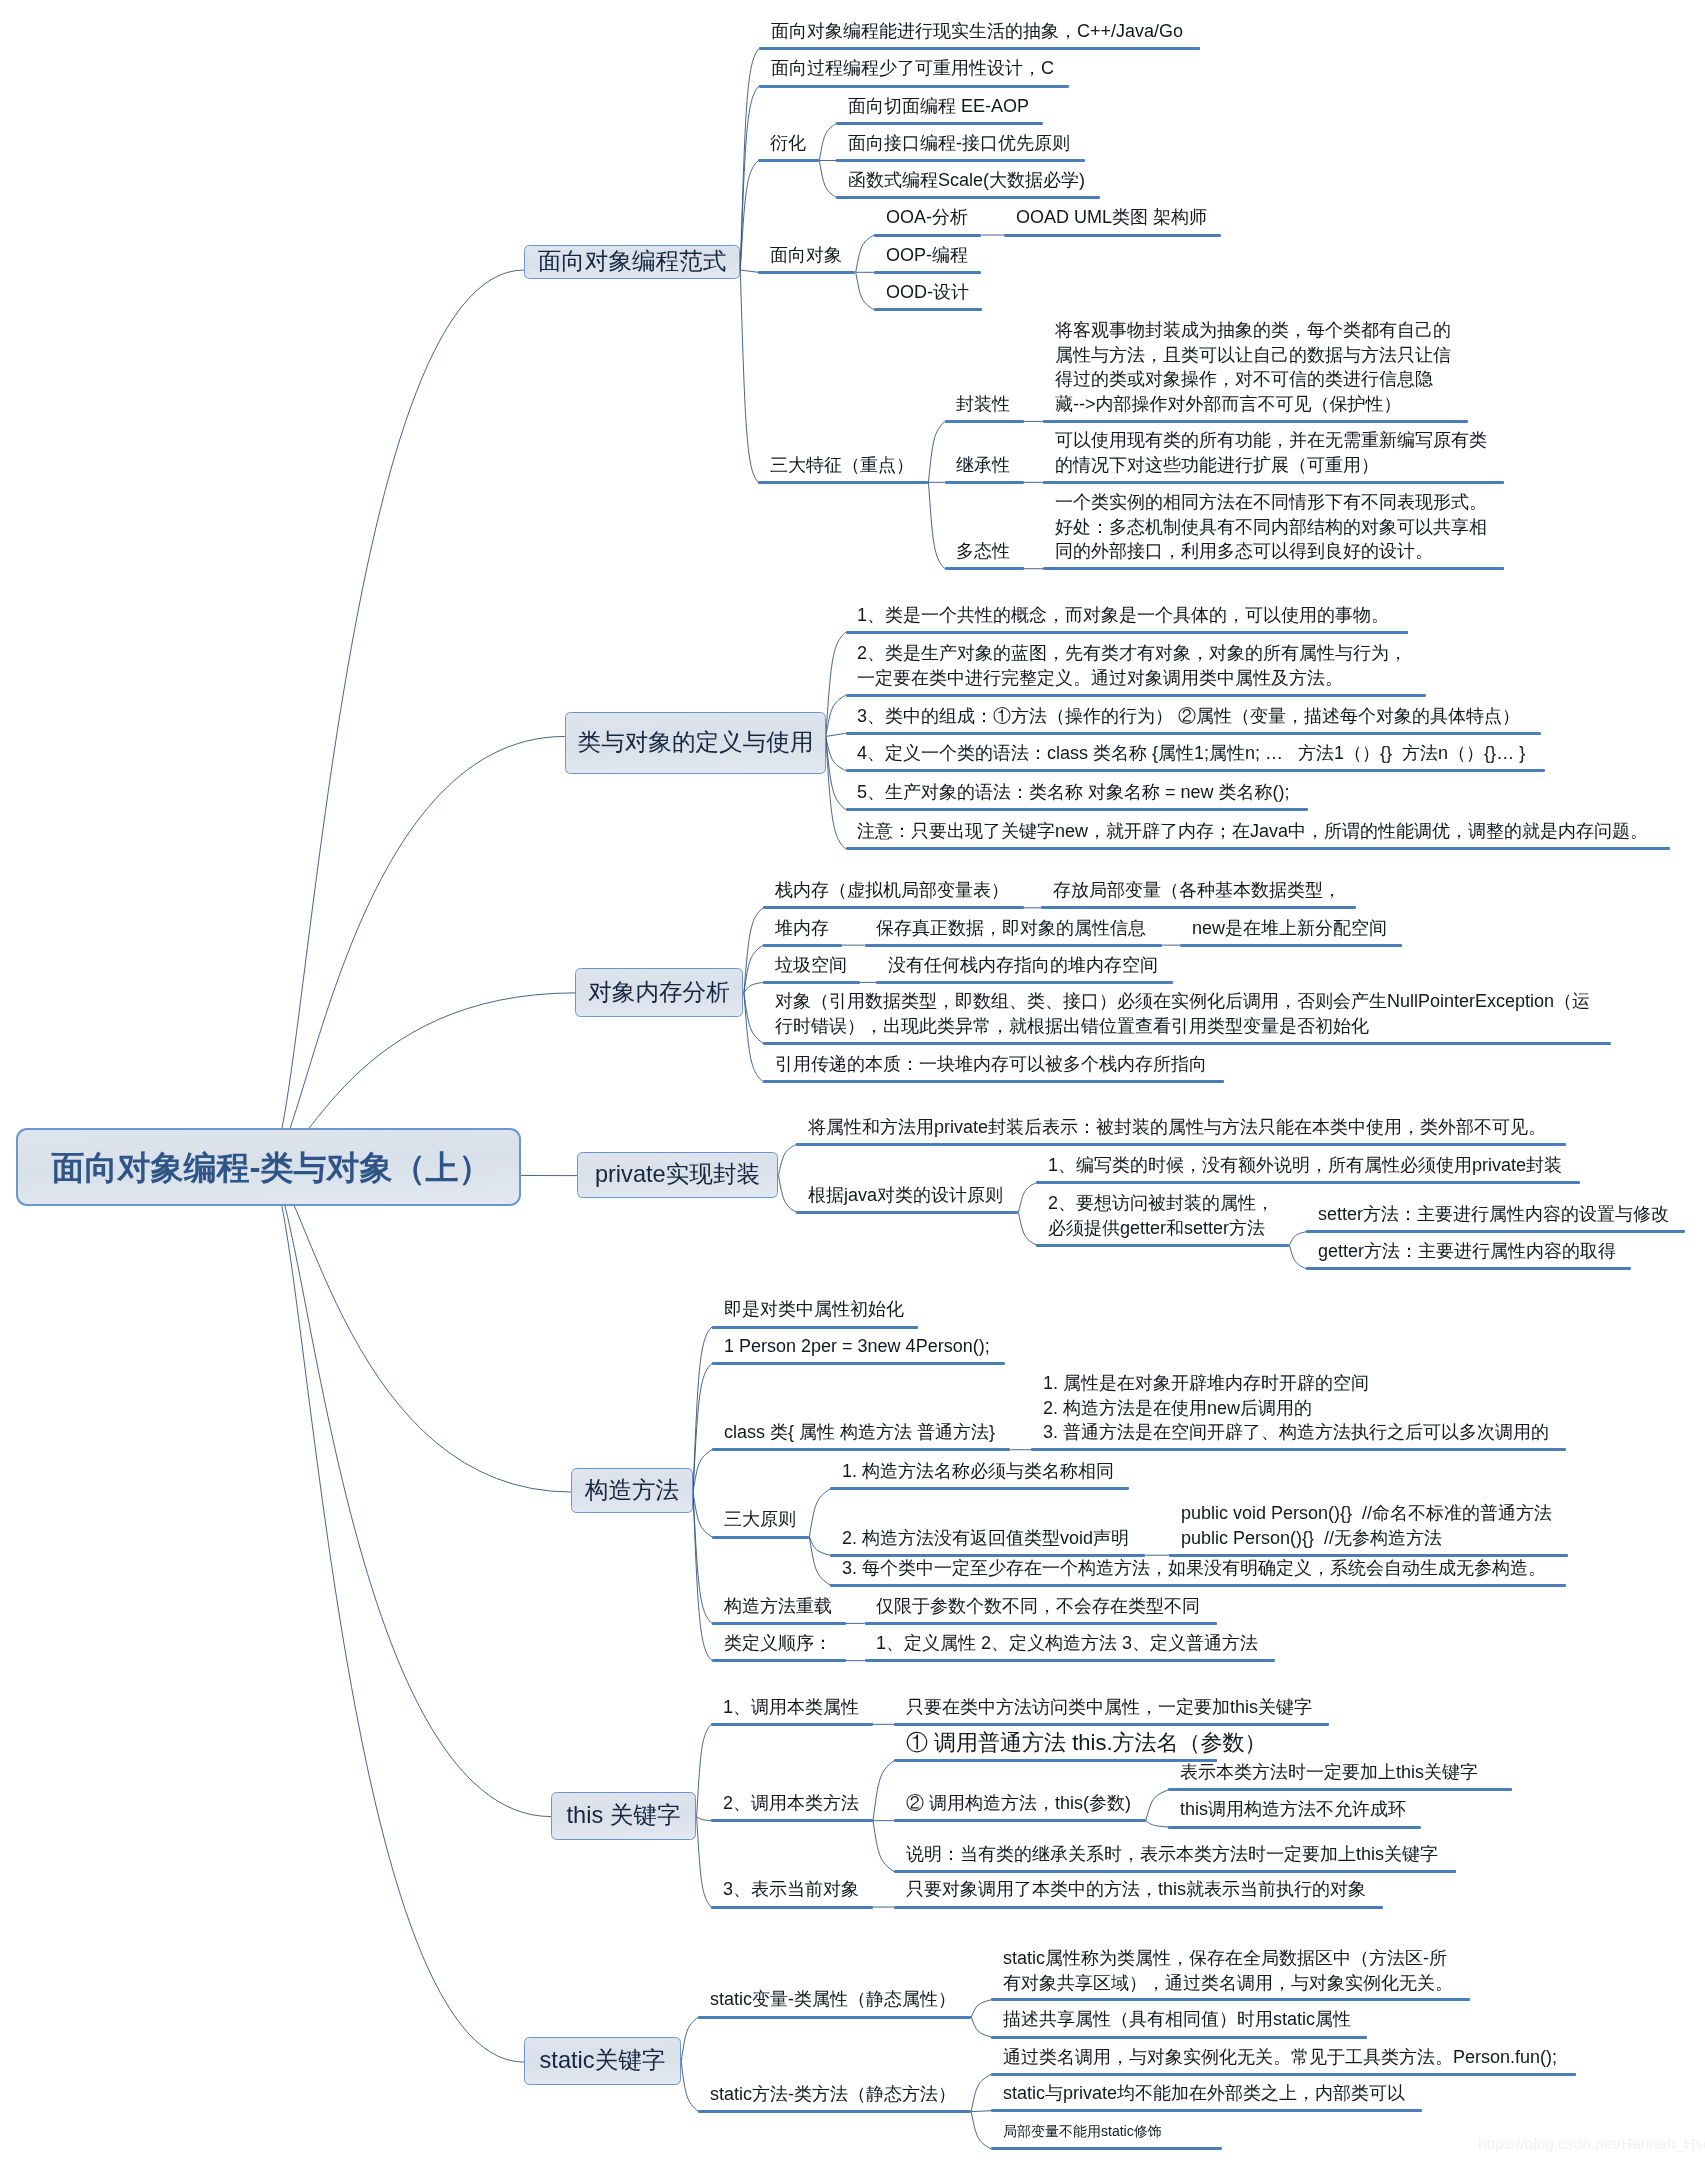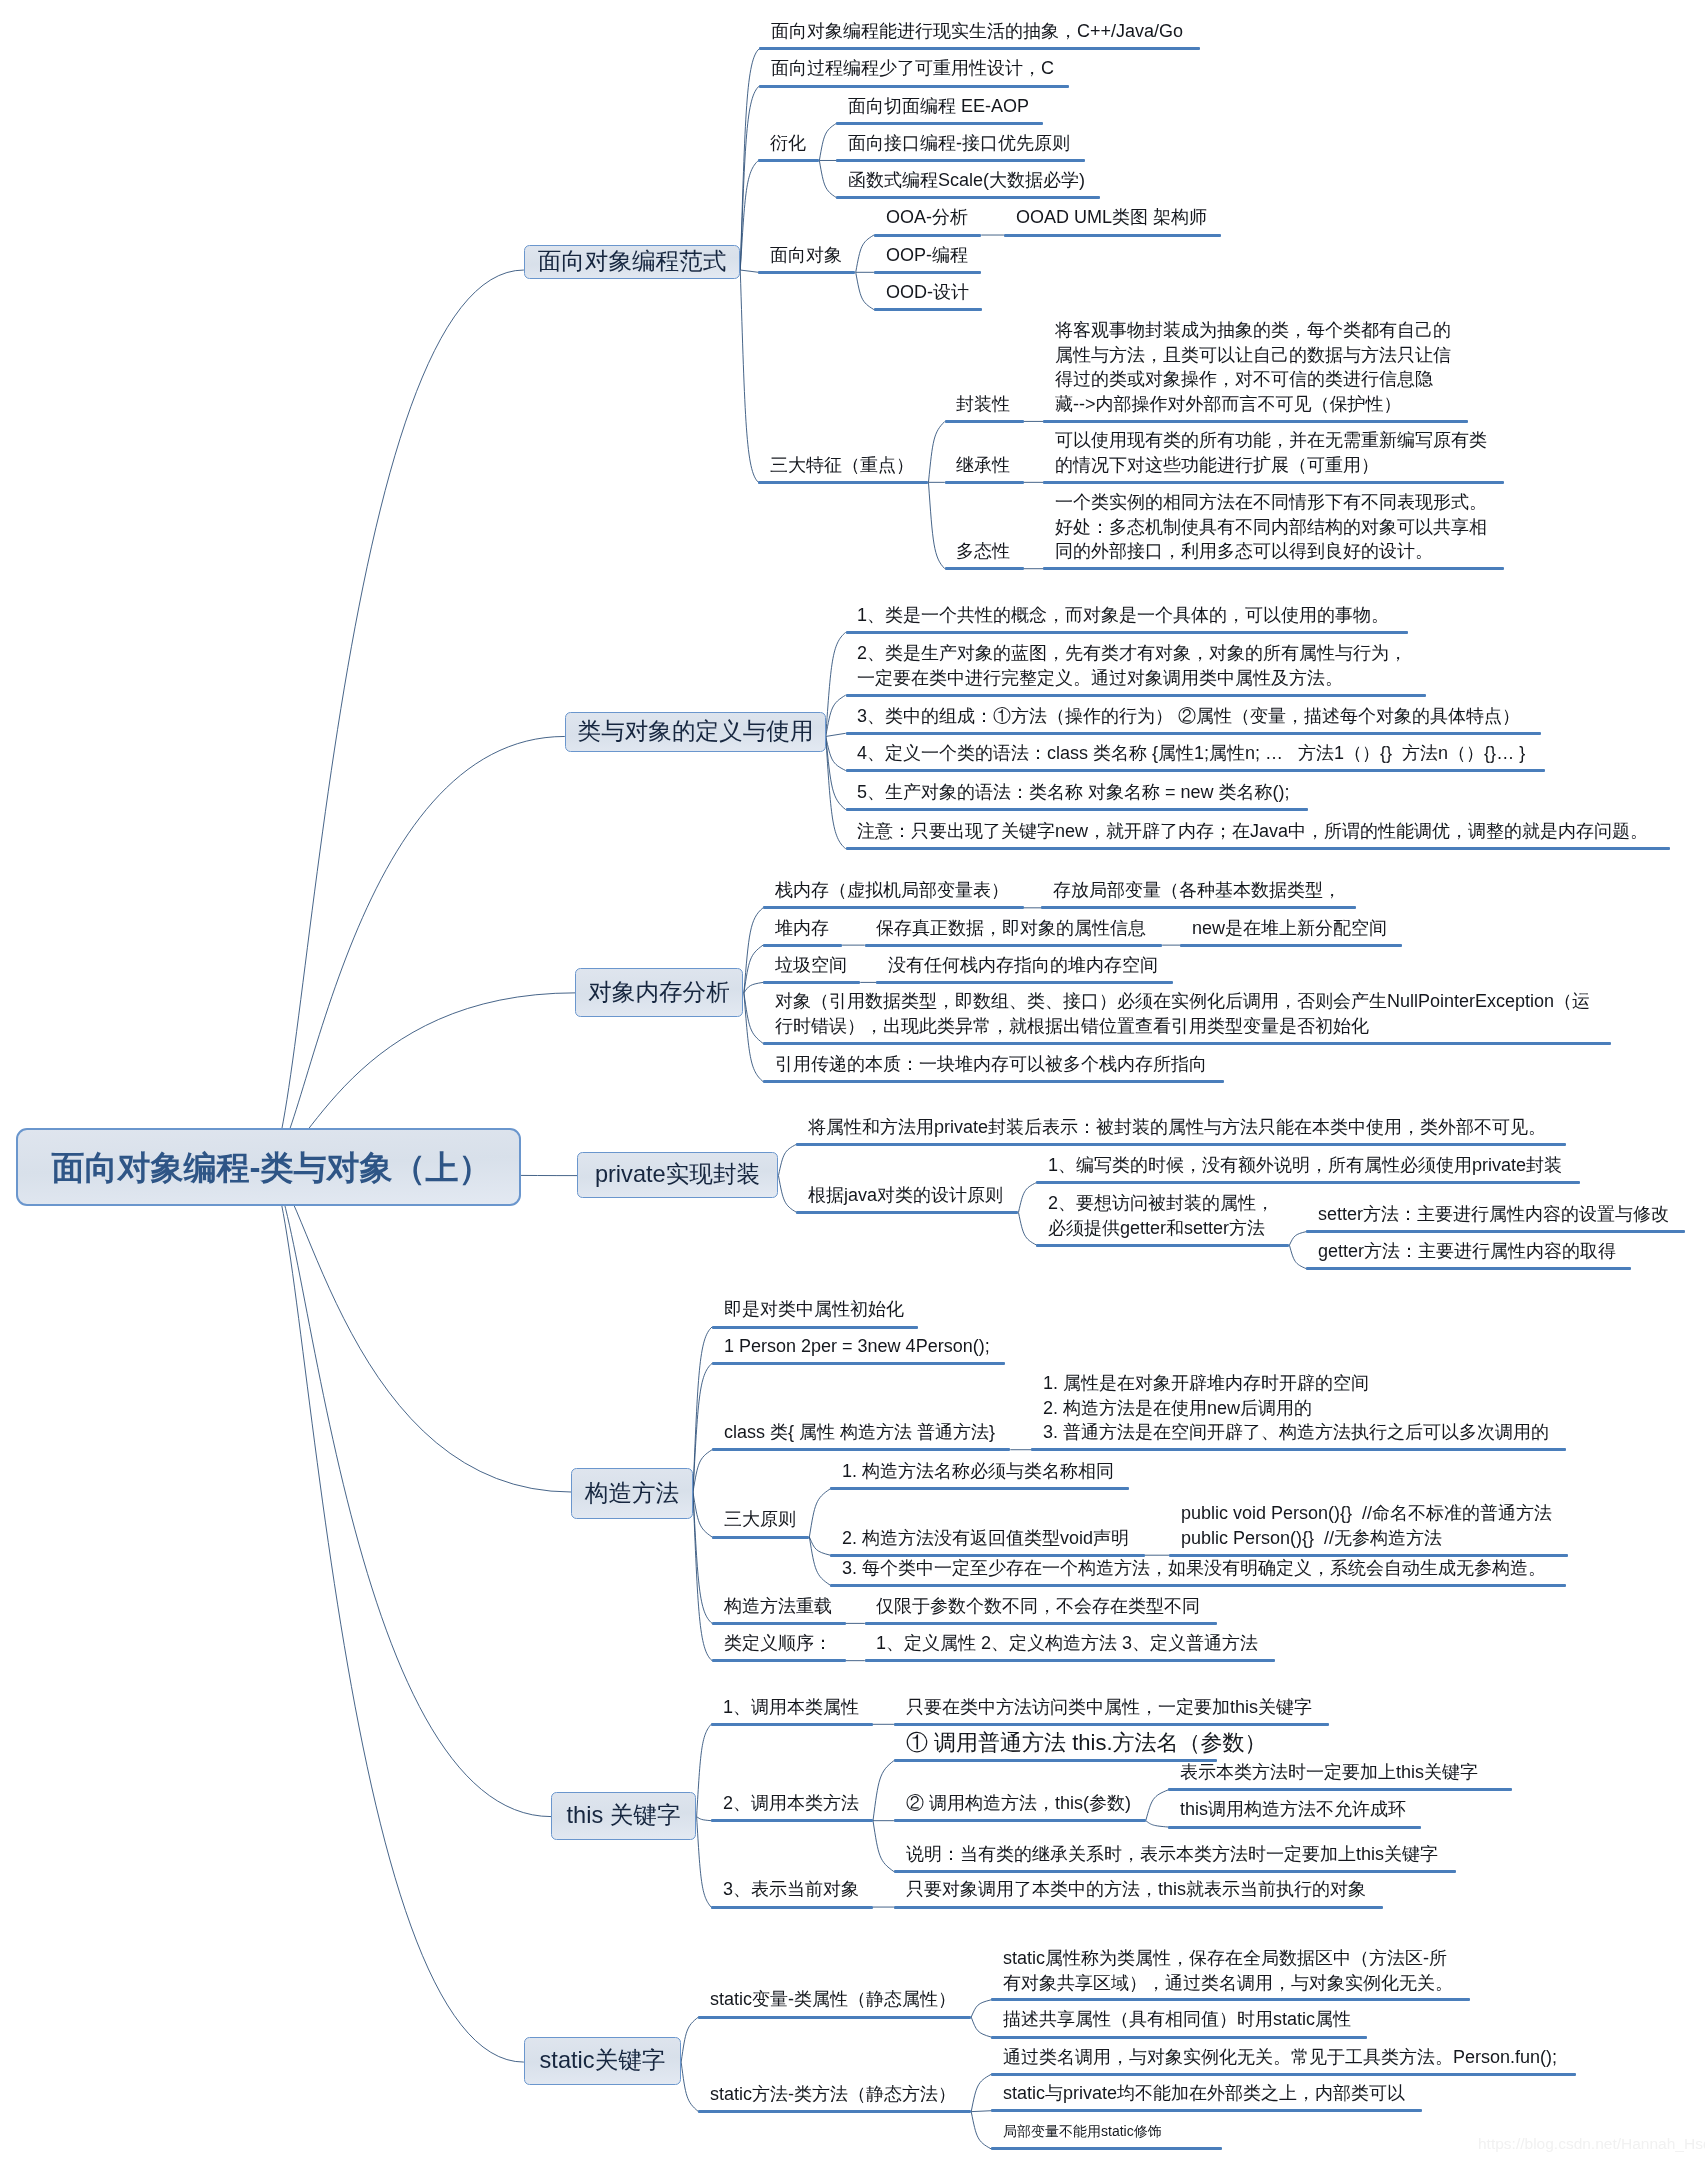--- a/index.html
+++ b/index.html
@@ -134,21 +134,21 @@
     <div class="ul" style="left: 945px; top: 481px; width: 79px; background: rgb(74, 126, 187);"></div>
     <div class="tn" style="left: 1055px; top: 428px; font-size: 18px; line-height: 24.5px;">可以使用现有类的所有功能，并在无需重新编写原有类
 的情况下对这些功能进行扩展（可重用）</div>
     <div class="ul" style="left: 1043px; top: 481px; width: 461px; background: rgb(74, 126, 187);"></div>
     <div class="tn" style="left: 956px; top: 539px; font-size: 18px; line-height: 24.5px;">多态性</div>
     <div class="ul" style="left: 945px; top: 567px; width: 79px; background: rgb(74, 126, 187);"></div>
     <div class="tn" style="left: 1055px; top: 490px; font-size: 18px; line-height: 24.5px;">一个类实例的相同方法在不同情形下有不同表现形式。
 好处：多态机制使具有不同内部结构的对象可以共享相
 同的外部接口，利用多态可以得到良好的设计。</div>
     <div class="ul" style="left: 1043px; top: 567px; width: 461px; background: rgb(74, 126, 187);"></div>
-    <div class="box" style="left: 565px; top: 712px; width: 261px; height: 40px; font-size: 23.6px;">类与对象的定义与使用</div>
+    <div class="box" style="left: 565px; top: 712px; width: 261px; height: 62px; font-size: 23.6px;">类与对象的定义与使用</div>
     <div class="tn" style="left: 857px; top: 603px; font-size: 18px; line-height: 24.5px;">1、类是一个共性的概念，而对象是一个具体的，可以使用的事物。</div>
     <div class="ul" style="left: 846px; top: 631px; width: 562px; background: rgb(74, 126, 187);"></div>
     <div class="tn" style="left: 857px; top: 641px; font-size: 18px; line-height: 24.5px;">2、类是生产对象的蓝图，先有类才有对象，对象的所有属性与行为，
 一定要在类中进行完整定义。通过对象调用类中属性及方法。</div>
     <div class="ul" style="left: 846px; top: 694px; width: 580px; background: rgb(74, 126, 187);"></div>
     <div class="tn" style="left: 857px; top: 704px; font-size: 18px; line-height: 24.5px;">3、类中的组成：①方法（操作的行为） ②属性（变量，描述每个对象的具体特点）</div>
     <div class="ul" style="left: 846px; top: 732px; width: 695px; background: rgb(74, 126, 187);"></div>
     <div class="tn" style="left: 857px; top: 741px; font-size: 18px; line-height: 24.5px;">4、定义一个类的语法：class 类名称 {属性1;属性n; …   方法1（）{}  方法n（）{}… }</div>
     <div class="ul" style="left: 846px; top: 769px; width: 699px; background: rgb(74, 126, 187);"></div>
     <div class="tn" style="left: 857px; top: 780px; font-size: 18px; line-height: 24.5px;">5、生产对象的语法：类名称 对象名称 = new 类名称();</div>
@@ -182,21 +182,21 @@
     <div class="ul" style="left: 796px; top: 1211px; width: 222px; background: rgb(74, 126, 187);"></div>
     <div class="tn" style="left: 1048px; top: 1153px; font-size: 18px; line-height: 24.5px;">1、编写类的时候，没有额外说明，所有属性必须使用private封装</div>
     <div class="ul" style="left: 1036px; top: 1181px; width: 544px; background: rgb(74, 126, 187);"></div>
     <div class="tn" style="left: 1048px; top: 1191px; font-size: 18px; line-height: 24.5px;">2、要想访问被封装的属性，
 必须提供getter和setter方法</div>
     <div class="ul" style="left: 1036px; top: 1244px; width: 253px; background: rgb(74, 126, 187);"></div>
     <div class="tn" style="left: 1318px; top: 1202px; font-size: 18px; line-height: 24.5px;">setter方法：主要进行属性内容的设置与修改</div>
     <div class="ul" style="left: 1306px; top: 1230px; width: 379px; background: rgb(74, 126, 187);"></div>
     <div class="tn" style="left: 1318px; top: 1239px; font-size: 18px; line-height: 24.5px;">getter方法：主要进行属性内容的取得</div>
     <div class="ul" style="left: 1306px; top: 1267px; width: 325px; background: rgb(74, 126, 187);"></div>
-    <div class="box" style="left: 571px; top: 1468px; width: 122px; height: 51px; font-size: 23.6px;">构造方法</div>
+    <div class="box" style="left: 571px; top: 1468px; width: 122px; height: 45px; font-size: 23.6px;">构造方法</div>
     <div class="tn" style="left: 724px; top: 1297px; font-size: 18px; line-height: 24.5px;">即是对类中属性初始化</div>
     <div class="ul" style="left: 712px; top: 1326px; width: 206px; background: rgb(74, 126, 187);"></div>
     <div class="tn" style="left: 724px; top: 1334px; font-size: 18px; line-height: 24.5px;">1 Person 2per = 3new 4Person();</div>
     <div class="ul" style="left: 712px; top: 1362px; width: 293px; background: rgb(74, 126, 187);"></div>
     <div class="tn" style="left: 724px; top: 1420px; font-size: 18px; line-height: 24.5px;">class 类{ 属性 构造方法 普通方法}</div>
     <div class="ul" style="left: 712px; top: 1448px; width: 298px; background: rgb(74, 126, 187);"></div>
     <div class="tn" style="left: 1043px; top: 1371px; font-size: 18px; line-height: 24.5px;">1. 属性是在对象开辟堆内存时开辟的空间
 2. 构造方法是在使用new后调用的
 3. 普通方法是在空间开辟了、构造方法执行之后可以多次调用的</div>
     <div class="ul" style="left: 1031px; top: 1448px; width: 535px; background: rgb(74, 126, 187);"></div>

